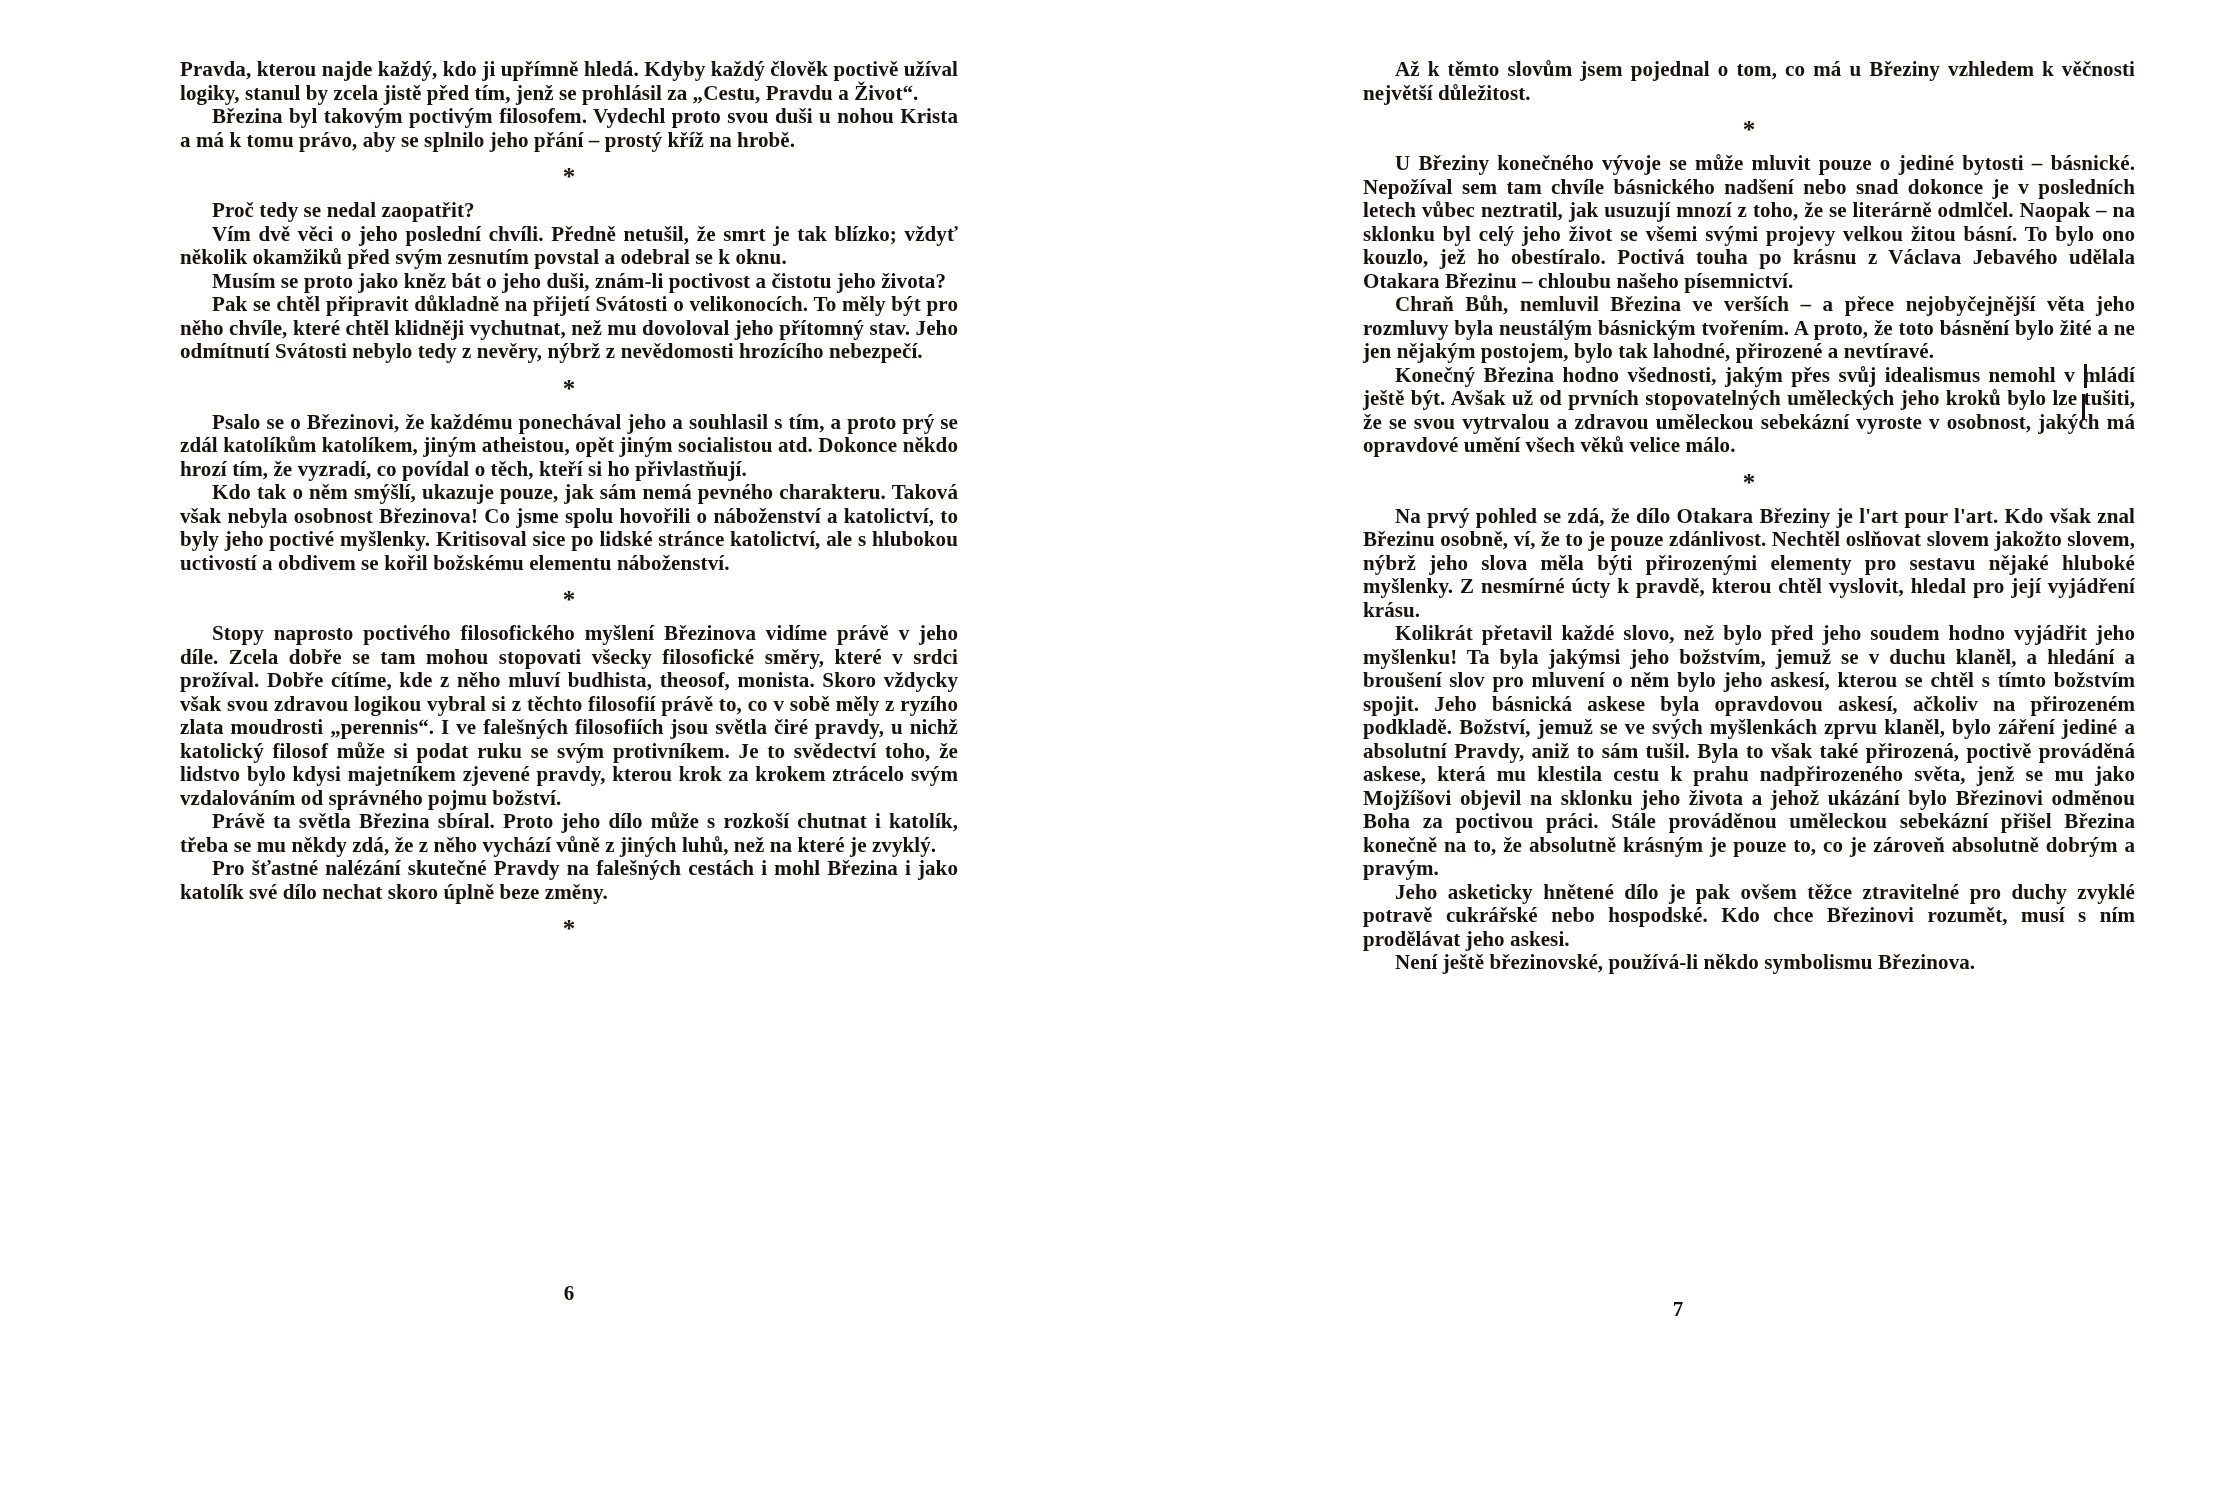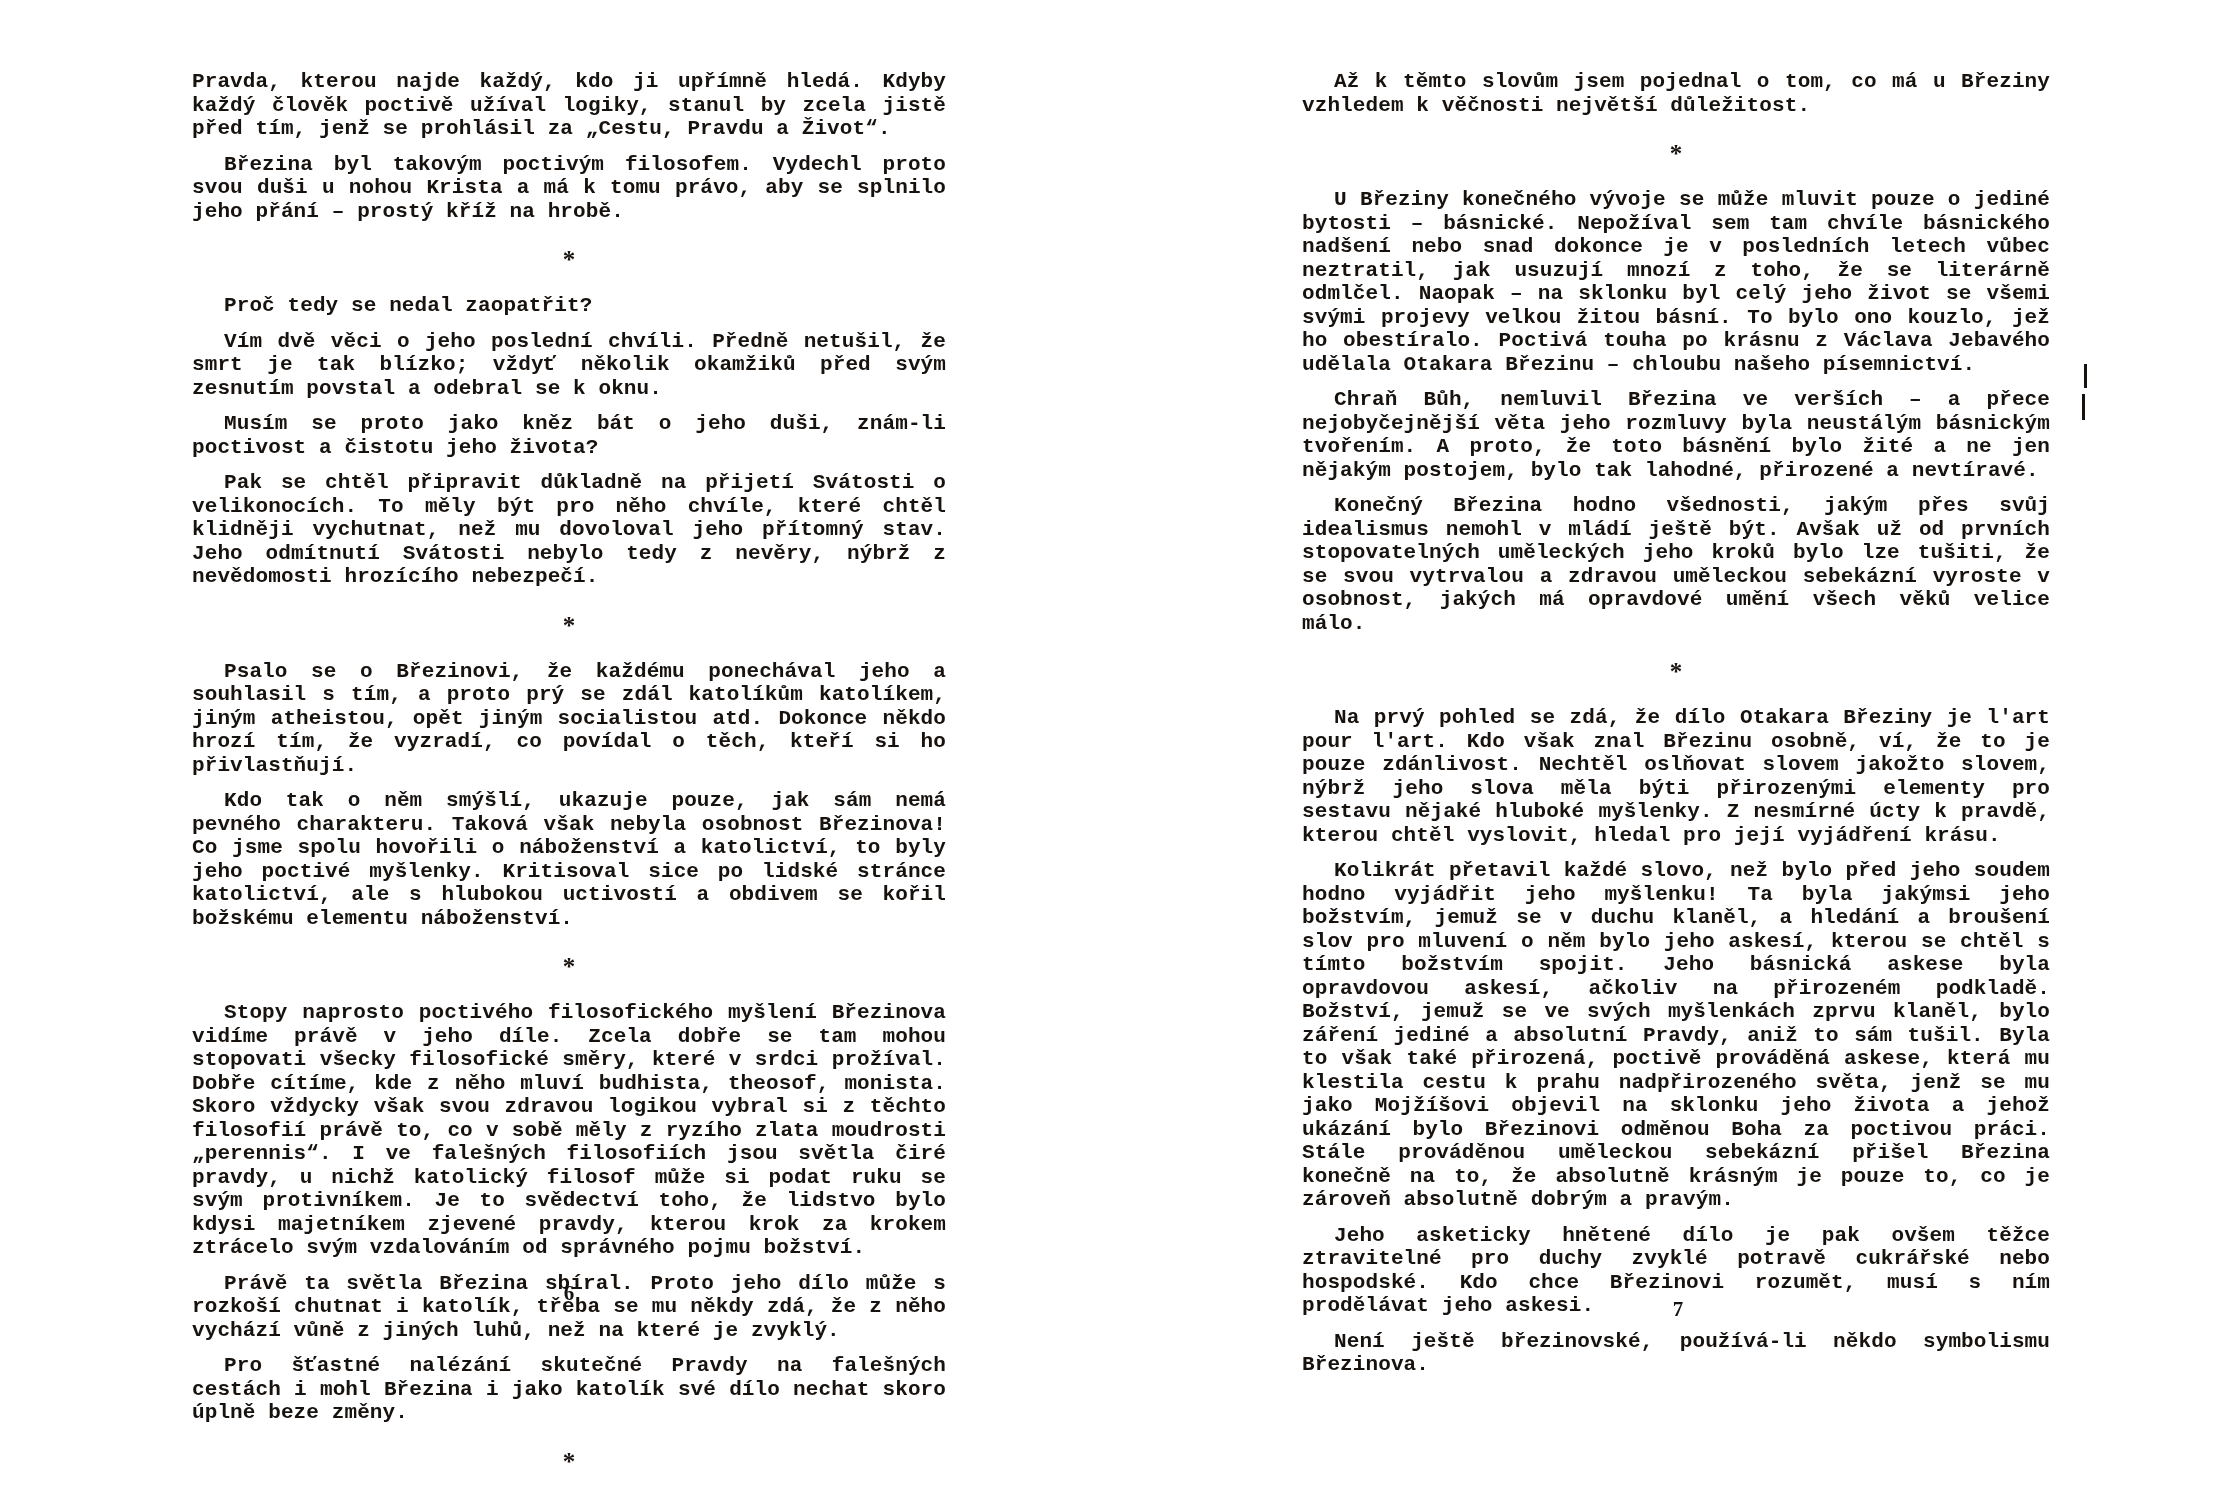--- a/index.html
+++ b/index.html
@@ -15,22 +15,22 @@
   .page-column {
     position: absolute;
     top: 58px;
     text-align: justify;
     font-weight: 700;
     font-size: 21px;
     line-height: 23.5px;
     letter-spacing: 0.1px;
   }
   .page-left  { left: 180px;  width: 778px; }
-  .page-right { left: 1290px; width: 772px; }
-  p.para { margin: 12px; font-family: Liberation Mono, monospace; }
+  .page-right { left: 1363px; width: 772px; }
+  p.para { margin: 0; }
   p.para.indent { text-indent: 32px; }
   .separator {
     text-align: center;
     font-size: 25px;
     line-height: 20px;
     padding: 15px 0 12px 0;
     font-weight: 700;
   }
   .page-number {
     position: absolute;

